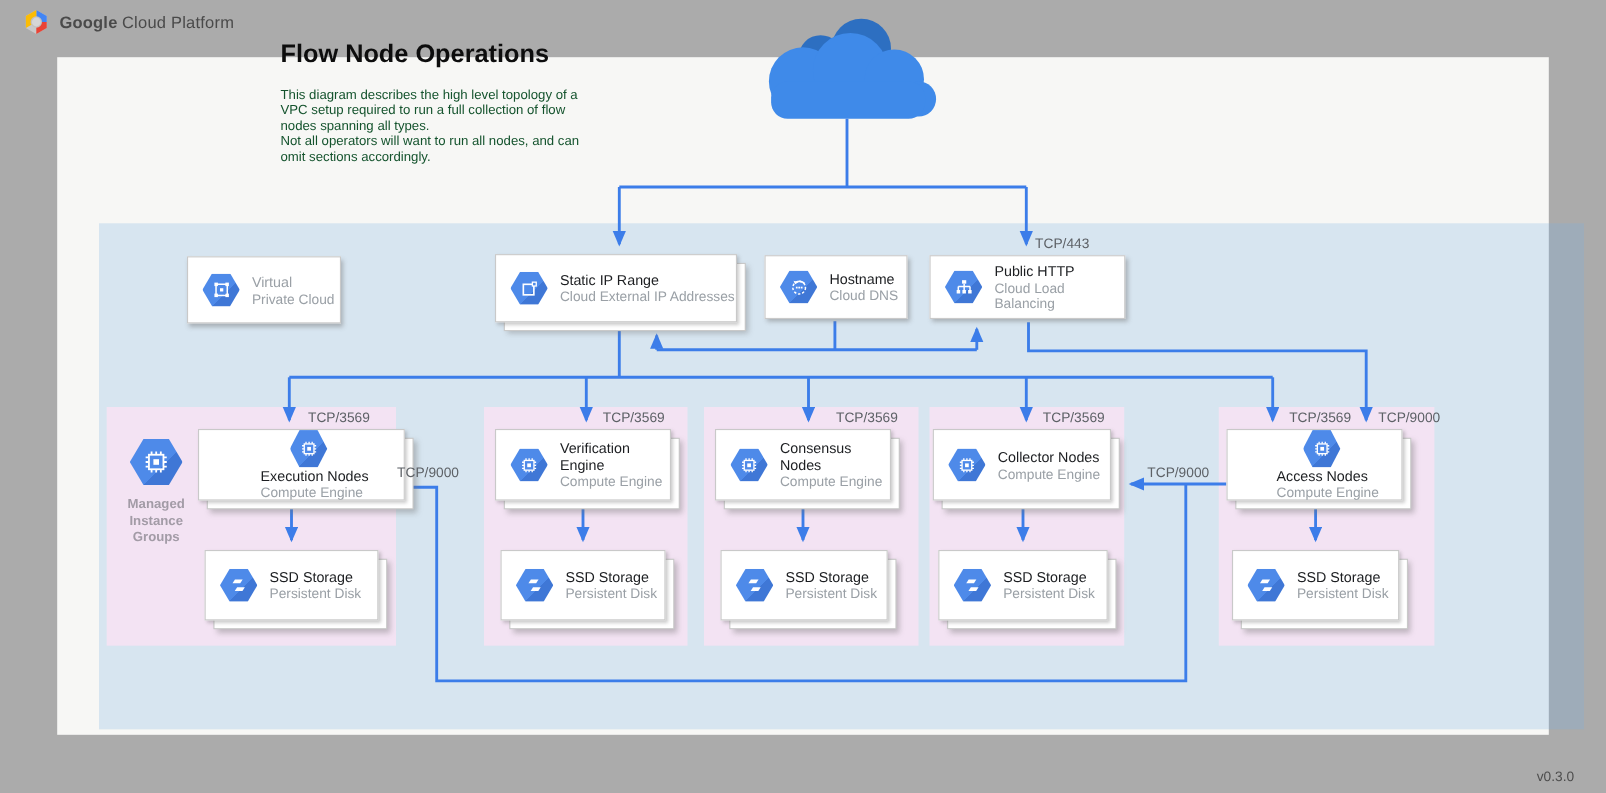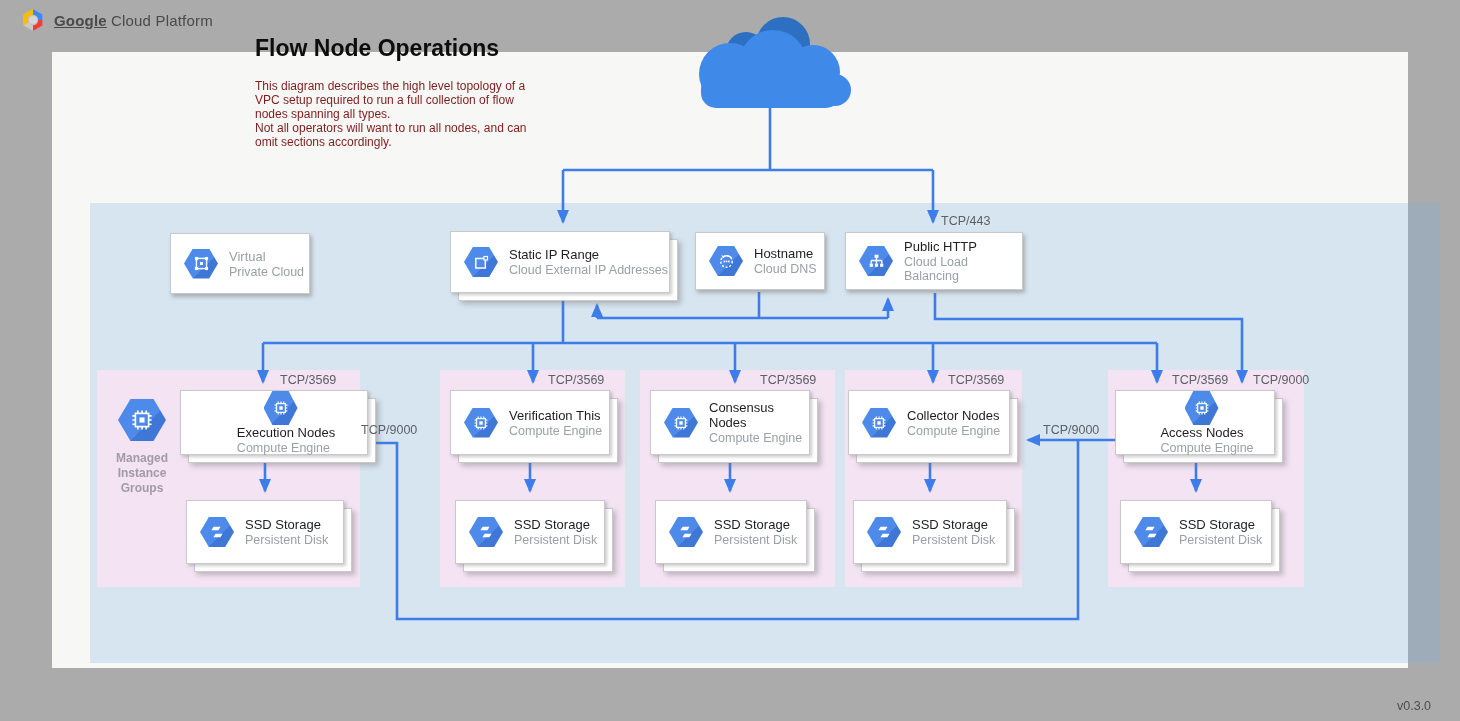--- a/index.html
+++ b/index.html
@@ -4,26 +4,26 @@
 <style>
   * { margin:0; padding:0; box-sizing:border-box; }
   html,body { width:1460px; height:721px; }
   body { font-family:"Liberation Sans", sans-serif; background:#ababab; position:relative; overflow:hidden; }
 
   .page { position:absolute; inset:0; width:1460px; height:721px; }
 
   
   .brand { position:absolute; left:20px; top:8px; display:flex; align-items:center; gap:8px; }
   .brand-text { font-size:15px; color:#4a4a4a; letter-spacing:.2px; }
-  .brand-text b { font-weight:700; margin-right:4px;text-decoration:underline; }
+  .brand-text b { font-weight:700; margin-right:4px; }
 
   .canvas { position:absolute; left:52px; top:52px; width:1356px; height:616px; background:#f7f7f5; }
 
   .page-title { position:absolute; left:255px; top:35px; font-size:23px; font-weight:700; color:#0d0d0d; }
-  .desc { position:absolute; left:255px; top:79px; width:274px; font-size:12px; line-height:14px; color:#7f1d1d; }
+  .desc { position:absolute; left:255px; top:79px; width:274px; font-size:12px; line-height:14px; color:#14532d; }
 
   .vpc-region { position:absolute; left:90px; top:203px; width:1350px; height:460px; background:rgba(122,177,228,0.26); }
 
   .group-box { position:absolute; top:370px; height:217px; background:#f3e3f3; }
 
   
   .card { position:absolute; background:#ffffff; border:1px solid #c9c9c9; display:flex; align-items:center; padding-left:13px; z-index:4;
           box-shadow:2px 3px 4px rgba(110,110,110,.45); }
   .card.stacked { box-shadow:2px 2px 3px rgba(110,110,110,.35),
                              8px 8px 0 -1px #ffffff,
@@ -230,21 +230,21 @@
 
   <div class="card stacked" style="left:450px; top:390px; width:160px; height:65px;">
     <div class="hex">
       <svg width="16" height="16" viewBox="0 0 16 16" fill="none" stroke="#fff" stroke-width="1.2">
         <rect x="3.6" y="3.6" width="8.8" height="8.8"></rect>
           <rect x="6.3" y="6.3" width="3.4" height="3.4" fill="#fff" stroke="none"></rect>
         <path d="M5.2,1.6 V3.4 M8,1.6 V3.4 M10.8,1.6 V3.4 M5.2,12.6 V14.4 M8,12.6 V14.4 M10.8,12.6 V14.4 M1.6,5.2 H3.4 M1.6,8 H3.4 M1.6,10.8 H3.4 M12.6,5.2 H14.4 M12.6,8 H14.4 M12.6,10.8 H14.4"></path>
       </svg>
     </div>
     <div class="txt">
-      <div class="t1">Verification This</div>
+      <div class="t1">Verification Engine</div>
       <div class="t2">Compute Engine</div>
     </div>
   </div>
 
   <div class="card stacked" style="left:650px; top:390px; width:160px; height:65px;">
     <div class="hex">
       <svg width="16" height="16" viewBox="0 0 16 16" fill="none" stroke="#fff" stroke-width="1.2">
         <rect x="3.6" y="3.6" width="8.8" height="8.8"></rect>
           <rect x="6.3" y="6.3" width="3.4" height="3.4" fill="#fff" stroke="none"></rect>
         <path d="M5.2,1.6 V3.4 M8,1.6 V3.4 M10.8,1.6 V3.4 M5.2,12.6 V14.4 M8,12.6 V14.4 M10.8,12.6 V14.4 M1.6,5.2 H3.4 M1.6,8 H3.4 M1.6,10.8 H3.4 M12.6,5.2 H14.4 M12.6,8 H14.4 M12.6,10.8 H14.4"></path>

